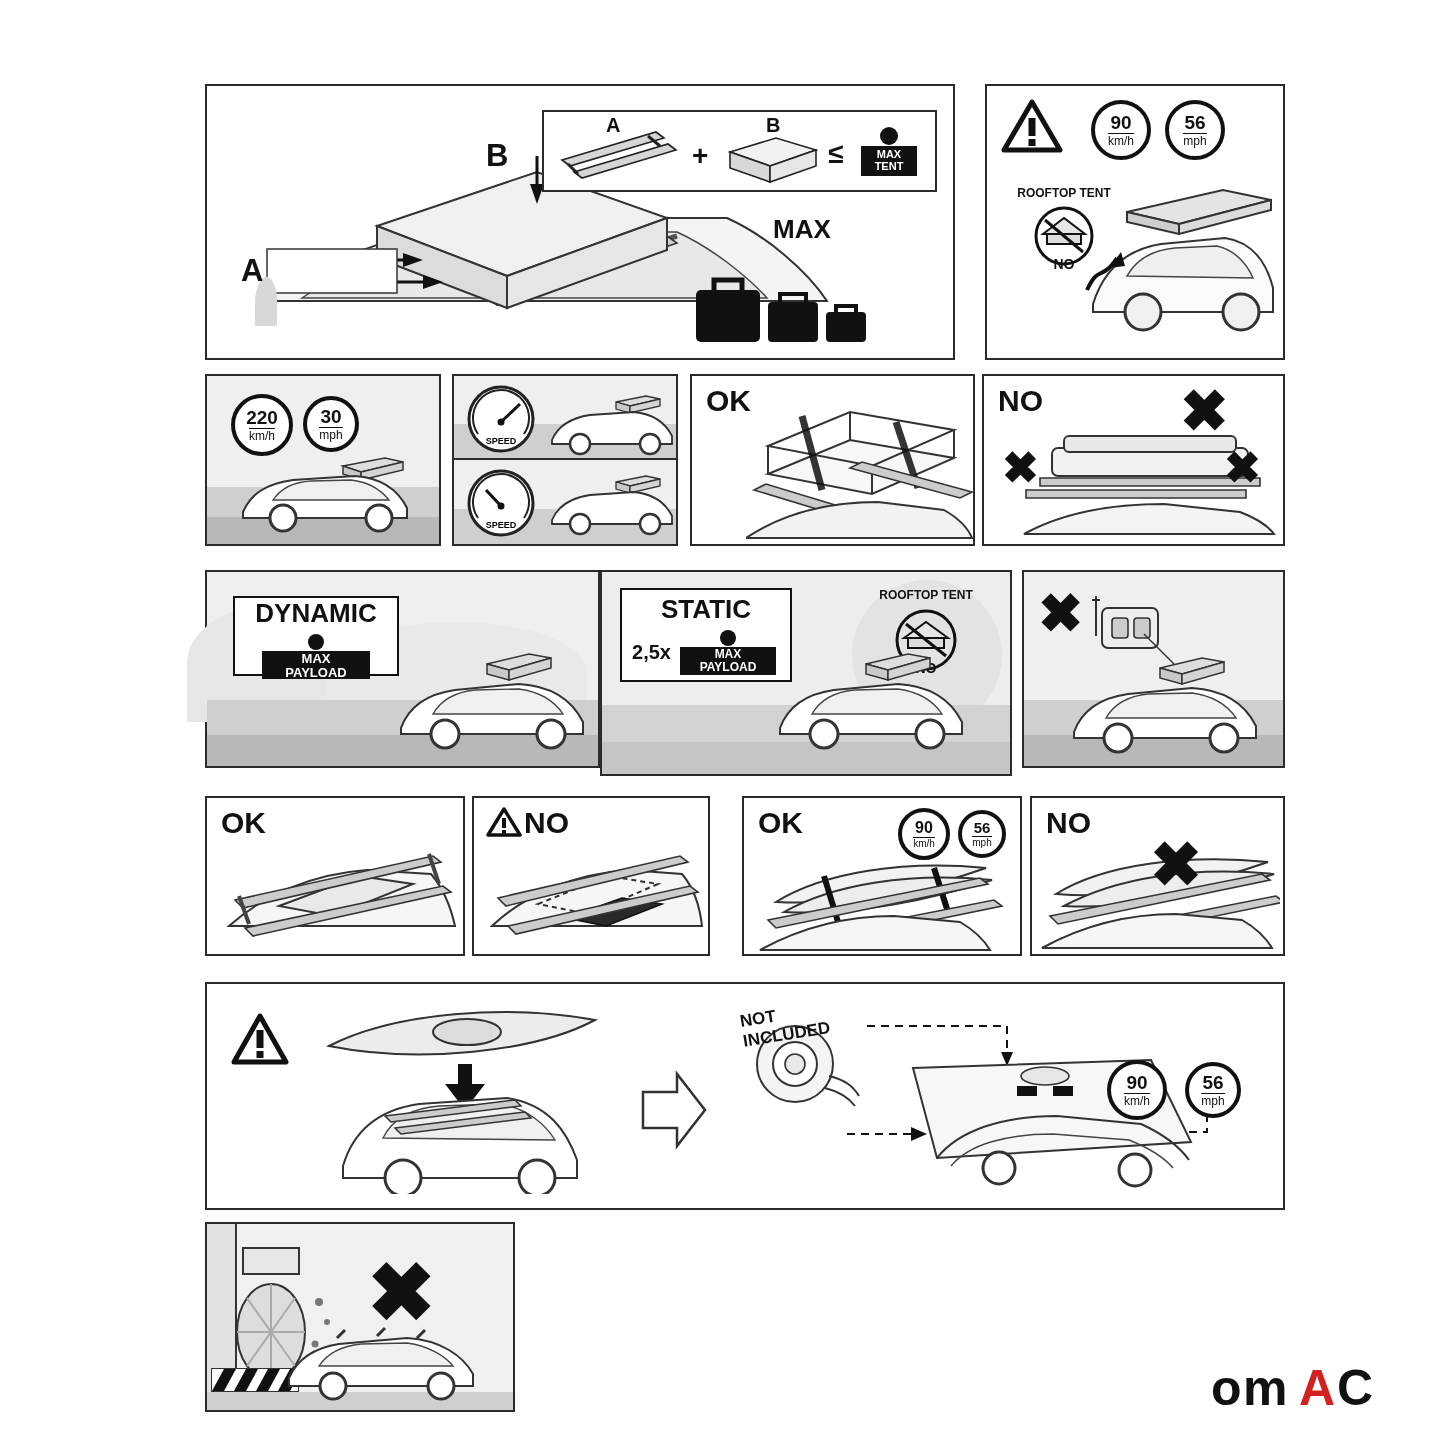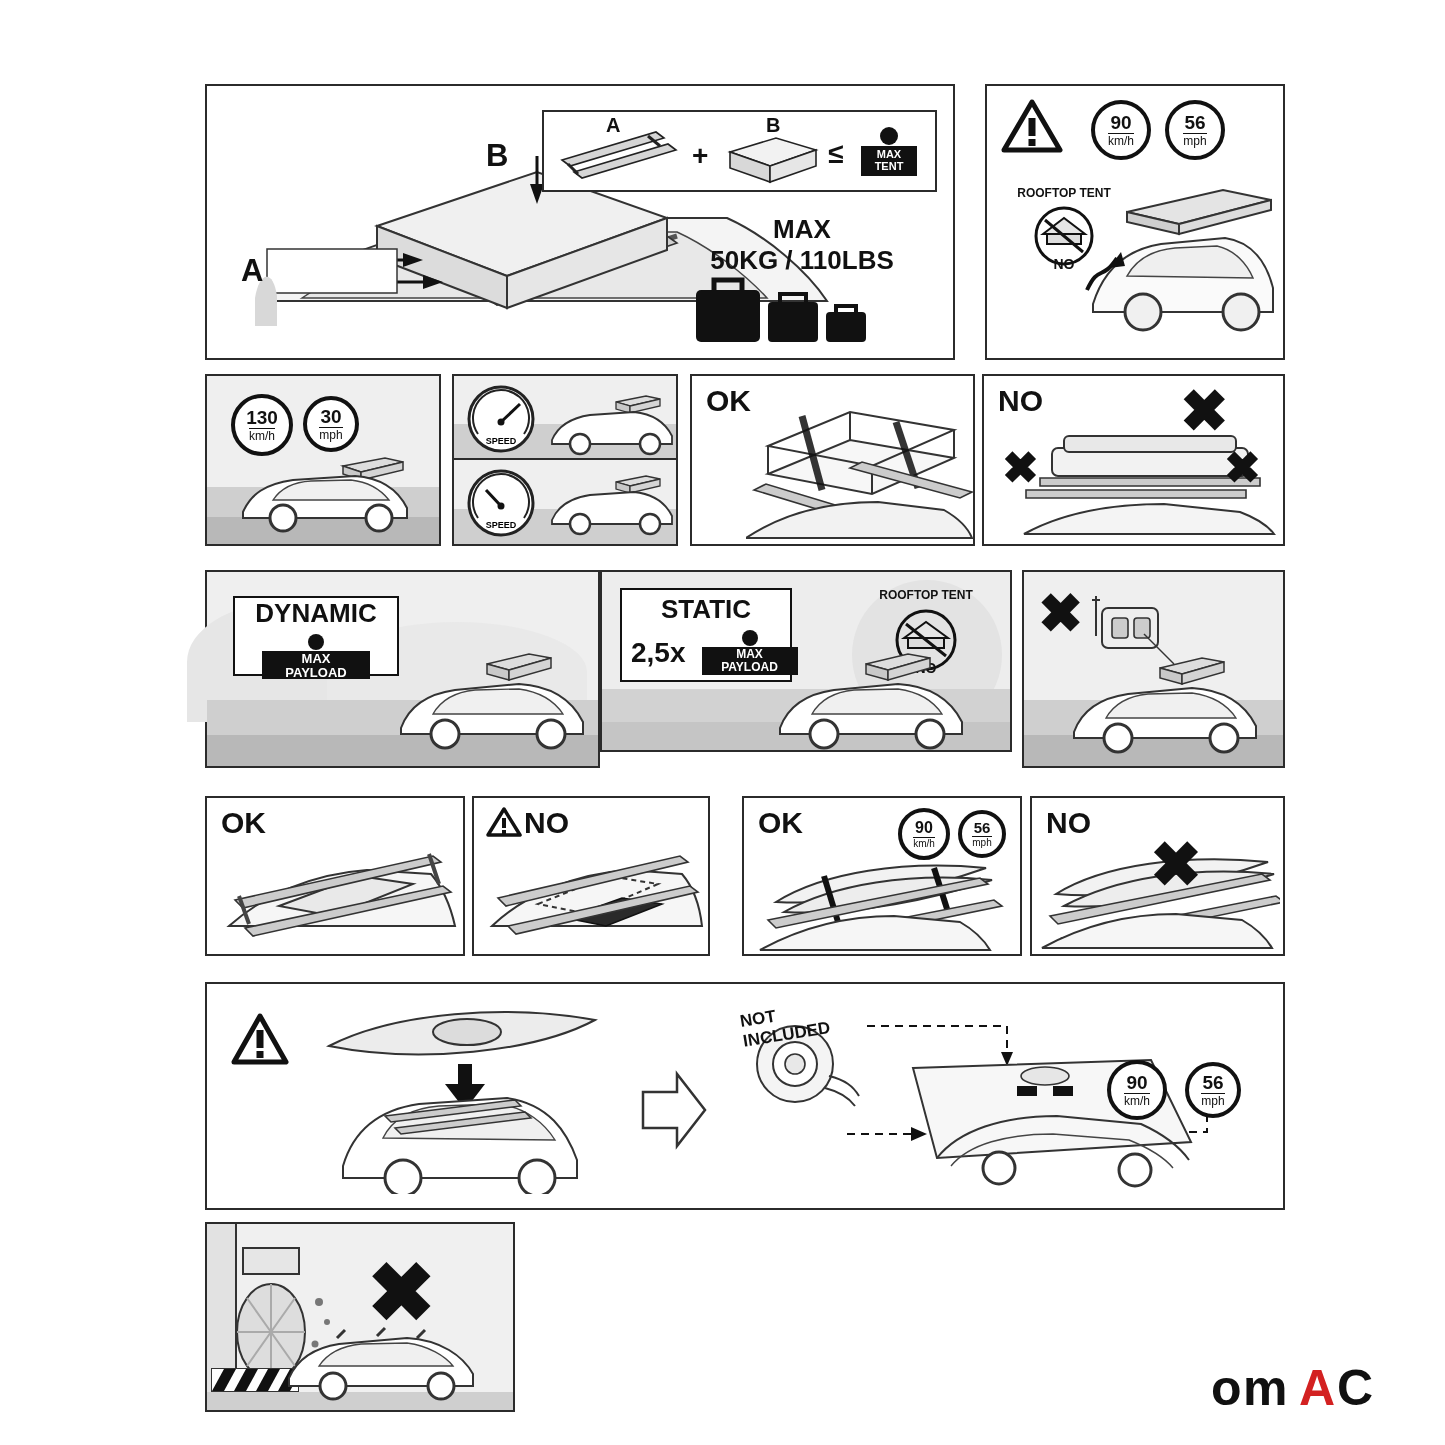--- a/index.html
+++ b/index.html
@@ -100,21 +100,20 @@
         </svg>
         <div style="position:absolute;left:0;top:24px;width:62px;text-align:center;color:#fff;font-size:11px;font-weight:700;line-height:1.1;">
           <span>MAX</span><br>
           <span>TENT</span>
         </div>
       </div>
     </div>
 
     <div style="position:absolute;left:460px;top:128px;width:270px;text-align:center;">
       <div style="font-size:26px;font-weight:700;">MAX</div>
-      <div style="font-size:26px;font-weight:700;">50KG / 110LBS</div>
     </div>
     <div style="position:absolute;left:485px;top:190px;">
       <svg width="220" height="70" viewBox="0 0 220 70">
         <rect x="4" y="14" width="64" height="52" rx="5" fill="#111"></rect>
         <path d="M22 14 L22 4 L50 4 L50 14" stroke="#111" stroke-width="5" fill="none"></path>
         <rect x="76" y="26" width="50" height="40" rx="4" fill="#111"></rect>
         <path d="M88 26 L88 18 L114 18 L114 26" stroke="#111" stroke-width="4" fill="none"></path>
         <rect x="134" y="36" width="40" height="30" rx="4" fill="#111"></rect>
         <path d="M144 36 L144 30 L164 30 L164 36" stroke="#111" stroke-width="4" fill="none"></path>
       </svg>
@@ -165,21 +164,21 @@
         <polygon points="46,80 34,96 50,94" fill="#111"></polygon>
       </svg>
     </div>
   </div>
 
   <div class="panel" style="left:205px;top:374px;width:236px;height:172px;">
     <div class="sky"></div>
       <div class="ground"></div>
       <div class="road"></div>
     <div class="speedsign" style="left:24px;top:18px;width:62px;height:62px;">
-      <span class="num">130</span>
+      <span class="num">220</span>
       <span class="unit">km/h</span>
     </div>
     <div class="speedsign" style="left:96px;top:20px;width:56px;height:56px;">
       <span class="num">30</span>
       <span class="unit">mph</span>
     </div>
     <div style="position:absolute;left:28px;top:62px;">
       <svg width="190" height="96" viewBox="0 0 190 96">
         <path d="M108 28 L150 20 L168 24 L126 34 Z" fill="#ddd" stroke="#333" stroke-width="1.6"></path>
         <path d="M108 28 L108 36 L126 42 L126 34 Z" fill="#c9c9c9" stroke="#333" stroke-width="1.5"></path>
@@ -305,29 +304,29 @@
         <path d="M94 20 L94 30 L116 36 L116 26 Z" fill="#c9c9c9" stroke="#333" stroke-width="1.5"></path>
         <path d="M116 26 L116 36 L158 24 L158 14 Z" fill="#d4d4d4" stroke="#333" stroke-width="1.5"></path>
         <path d="M8 84 C16 62 34 50 62 46 L126 40 C160 42 180 58 190 78 L190 90 L8 90 Z" fill="#fff" stroke="#333" stroke-width="2"></path>
         <path d="M40 70 C48 56 62 48 82 46 L126 45 C148 48 162 58 170 70 Z" fill="#f0f0f0" stroke="#444" stroke-width="1.3"></path>
         <circle cx="52" cy="90" r="14" fill="#fff" stroke="#333" stroke-width="3"></circle>
         <circle cx="158" cy="90" r="14" fill="#fff" stroke="#333" stroke-width="3"></circle>
       </svg>
     </div>
   </div>
 
-  <div class="panel" style="left:600px;top:570px;width:412px;height:182px;">
+  <div class="panel" style="left:600px;top:570px;width:412px;height:206px;">
     <div class="sky" style="background:#ededed;"></div>
     <div style="position:absolute;left:250px;top:8px;width:150px;height:150px;background:#e3e3e3;border-radius:50%;"></div>
     <div class="ground" style="background:#d2d2d2;"></div>
     <div class="road" style="background:#c5c5c5;"></div>
     <div class="plate" style="left:18px;top:16px;width:172px;height:94px;">
       <div style="font-size:26px;margin-bottom:4px;">STATIC</div>
       <div style="position:relative;width:150px;height:48px;display:flex;align-items:center;justify-content:center;">
-        <span style="font-size:28px;font-weight:700;margin-right:12px;">2,5x</span>
+        <span style="font-size:20px;font-weight:700;margin-right:5px;">2,5x</span>
         <span style="position:relative;width:104px;height:48px;display:inline-block;">
           <svg width="104" height="48" viewBox="0 0 104 48" style="position:absolute;left:0;top:0;">
             <circle cx="52" cy="9" r="8" fill="#111"></circle>
             <rect x="4" y="18" width="96" height="28" fill="#111"></rect>
           </svg>
           <span style="position:absolute;left:0;top:19px;width:104px;text-align:center;color:#fff;font-size:12px;font-weight:700;line-height:1.1;">
             <span>MAX</span><br>
             <span>PAYLOAD</span>
           </span>
         </span>

